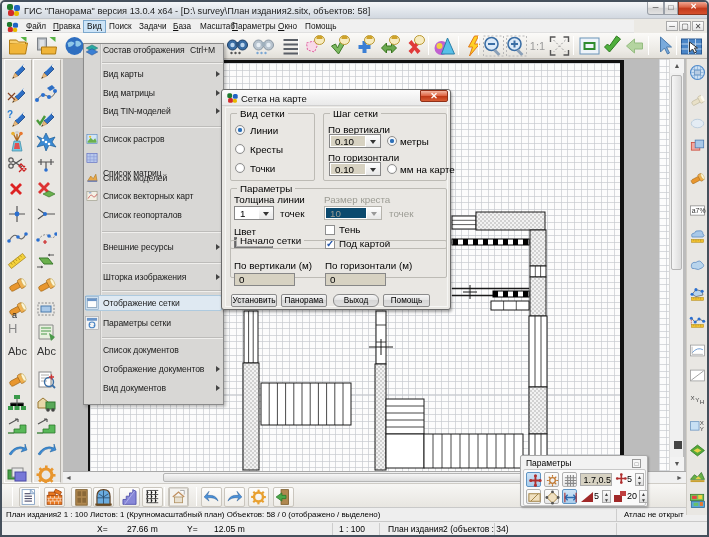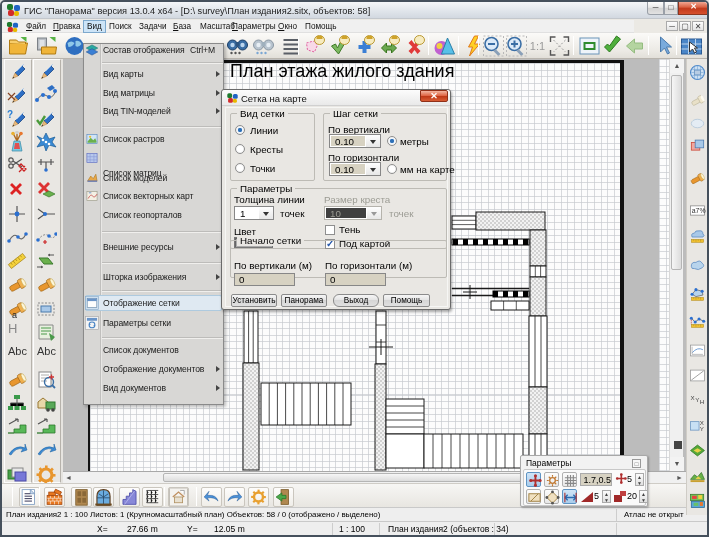--- a/index.html
+++ b/index.html
@@ -85,21 +85,21 @@
 .grp > b { position:absolute; left:6px; top:-6px; background:#e9e7e3; padding:0 3px; font-weight:normal; font-size:9.8px; }
 .dl { position:absolute; font-size:9.8px; white-space:nowrap; }
 .dl.gray { color:#9b9b93; }
 .radio { position:absolute; width:10px; height:10px; border-radius:50%; background:radial-gradient(#fff 45%, #ddd); border:1px solid #8f8f8f; }
 .radio.on::after { content:""; position:absolute; left:2px; top:2px; width:4px; height:4px; border-radius:50%; background:#2d70b8; box-shadow:0 0 1px #2d70b8; }
 .combo { position:absolute; height:14px; background:#fff; border:1px solid #878787; }
 .combo .val { position:absolute; left:1px; top:1px; bottom:1px; right:15px; background:#d7d2c2; font-size:9.8px; line-height:11px; padding-left:4px; }
 .combo .btn { position:absolute; right:0px; top:0px; width:14px; height:12px; background:linear-gradient(#fefefe,#e7e7e7); }
 .combo .btn::after { content:""; position:absolute; left:4px; top:5px; border-top:4px solid #333; border-left:3px solid transparent; border-right:3px solid transparent; }
 .combo.dis { border-color:#b5b3ac; }
-.combo.dis .val { background:#404040; color:#9b9b93; }
+.combo.dis .val { background:#0c4a6e; color:#9b9b93; }
 .combo.dis .btn::after { border-top-color:#999; }
 .tinput { position:absolute; height:13px; background:#d7d2c2; border:1px solid #878787; font-size:9.8px; line-height:11px; padding-left:4px; }
 .chk { position:absolute; width:10px; height:10px; background:#fff; border:1px solid #8f8f8f; }
 .chk.on::after { content:"\2713"; position:absolute; left:0px; top:-2px; font-size:10px; color:#2255aa; font-weight:bold; }
 .dbtn { position:absolute; height:13px; background:linear-gradient(#f6f6f6,#e4e4e4 45%,#d6d6d6 50%,#e0e0e0); border:1px solid #8b8b8b; border-radius:2px; text-align:center; font-size:8.2px; line-height:12px; }
 
 #ppanel { position:absolute; left:518px; top:453px; width:128px; height:52px; background:#f2f2f2; border:1px solid #a8a8a8; border-radius:2px; box-shadow:1px 1px 2px rgba(0,0,0,.25); }
 #ppanel .pt { position:absolute; left:5px; top:2px; font-size:8.5px; }
 .pbtn { position:absolute; width:15px; height:15px; border:1px solid #b0b0b0; border-radius:2px; background:linear-gradient(#fcfcfc,#e8e8e8); }
 .pbtn.on { background:linear-gradient(#cfe4f7,#a9cdec); border-color:#5e94c4; }
@@ -480,21 +480,20 @@
         <rect x="10" y="1.5" width="2.6" height="3.6" fill="#e8962e" transform="rotate(180 11 11)"></rect>
         <rect x="10" y="1.5" width="2.6" height="3.6" fill="#e8962e" transform="rotate(225 11 11)"></rect>
         <rect x="10" y="1.5" width="2.6" height="3.6" fill="#e8962e" transform="rotate(270 11 11)"></rect>
         <rect x="10" y="1.5" width="2.6" height="3.6" fill="#e8962e" transform="rotate(315 11 11)"></rect>
       </svg>
   </div>
 
   <div id="map">
     <div id="sheet"></div>
     <div id="sheet2"></div>
-    <div id="maptitle">План этажа жилого здания</div>
     <svg id="plan" width="623" height="412" style="position:absolute;left:0;top:0;">
       <defs>
       <pattern id="hx" patternUnits="userSpaceOnUse" width="4" height="4">
             <rect width="4" height="4" fill="#f2f2f2"></rect>
             <path d="M0 0 L4 4 M0 4 L4 0" stroke="#a8a8a8" stroke-width="0.45"></path>
           </pattern>
       <pattern id="ck" patternUnits="userSpaceOnUse" width="10" height="5">
             <rect width="5" height="5" fill="#000"></rect>
             <rect x="5" width="5" height="5" fill="#fff"></rect>
           </pattern>

